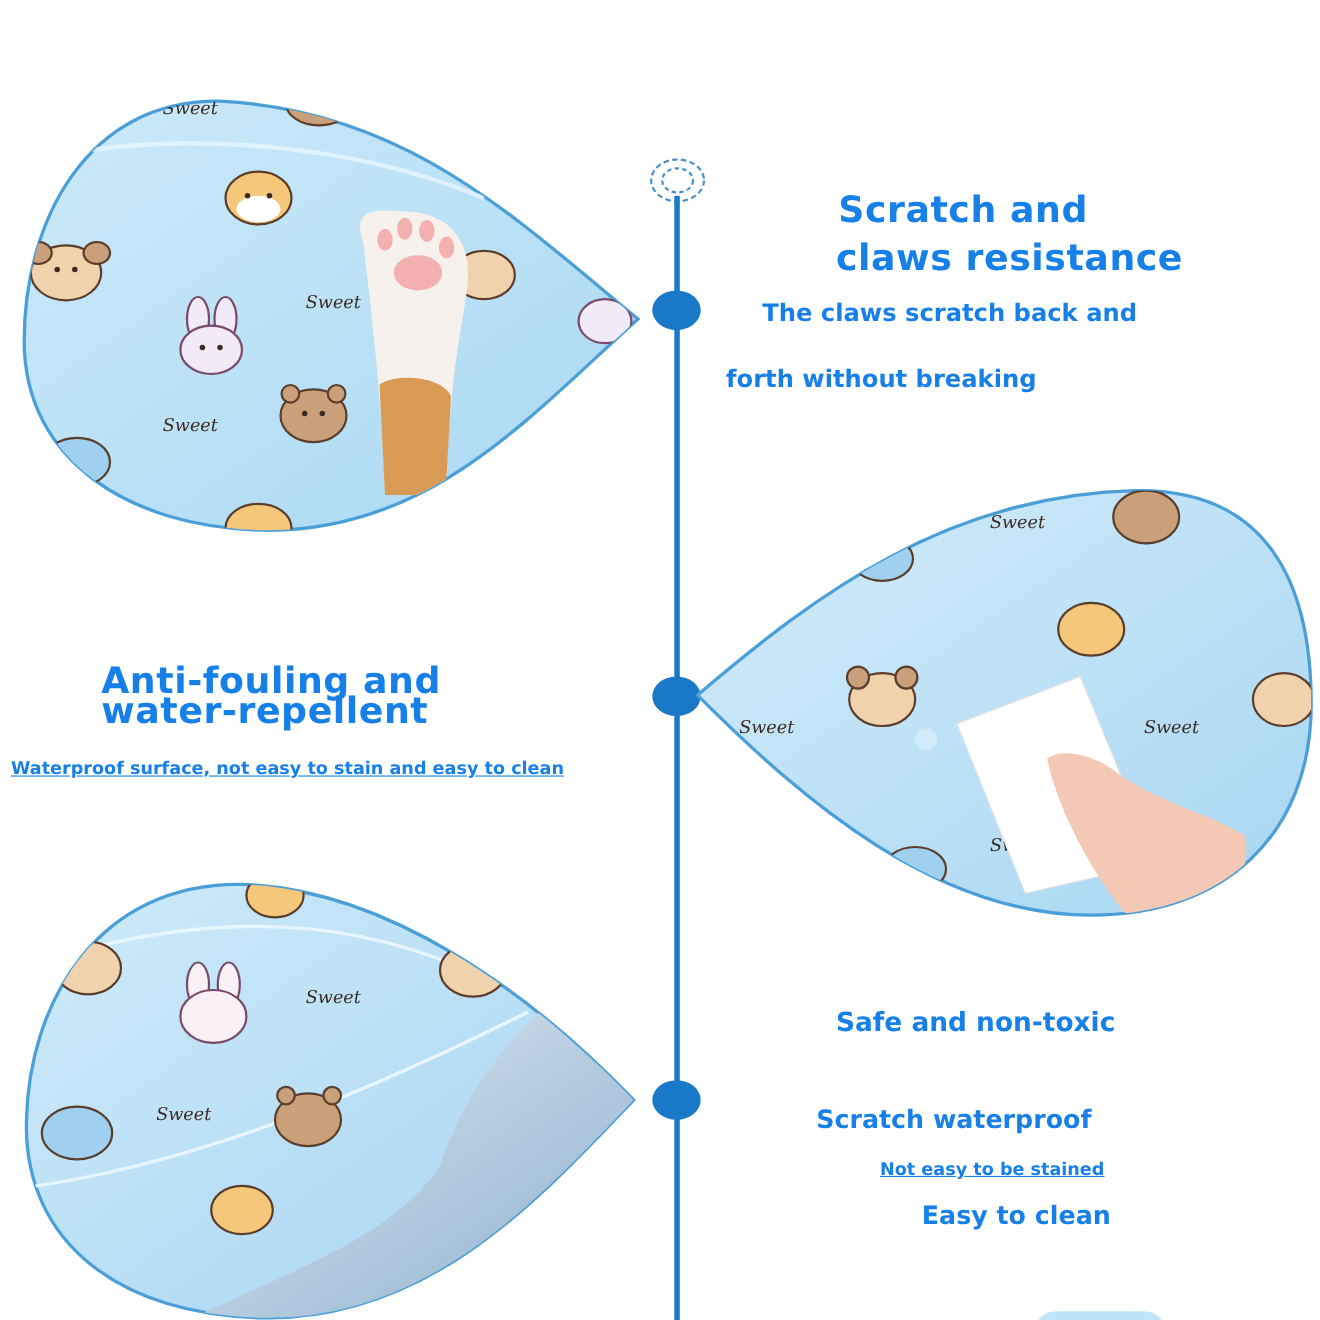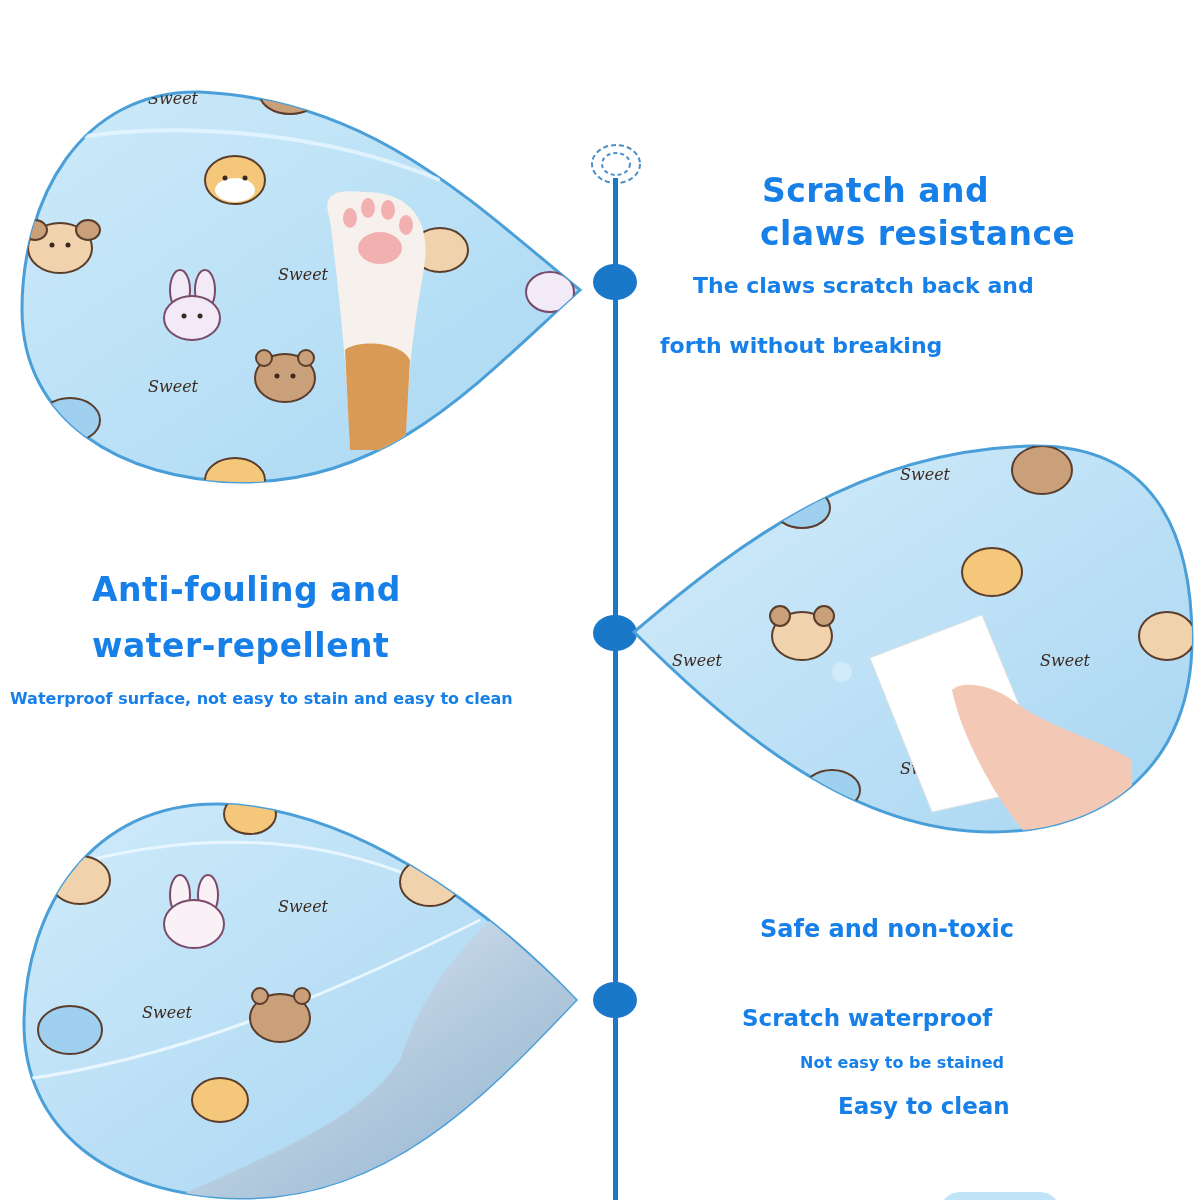--- a/index.html
+++ b/index.html
@@ -1,21 +1,21 @@
 <!DOCTYPE html>
 <html><head>
 <meta charset="utf-8">
 <style>
   html, body { margin:0; padding:0; background:#ffffff; }
   body { width:1200px; height:1200px; position:relative; overflow:hidden; font-family:"DejaVu Sans", sans-serif; }
   .abs { position:absolute; }
   .txt { color:#1680e8; font-weight:bold; white-space:nowrap; }
   .h1 { font-size:33px; line-height:42px; letter-spacing:0.5px; }
   .h2 { font-size:22px; line-height:28px; }
-  .h3 { font-size:16px; line-height:22px; }
+  .h3 { font-size:16px; line-height:22px;text-decoration:underline; }
   .timeline-line { left:613px; width:5px; top:178px; height:1022px; background:#1a78c8; }
   .dot { width:44px; height:36px; border-radius:50%; background:#1a78c8; }
   .drop svg { display:block; }
   .sweet { font-family:"DejaVu Serif", serif; font-style:italic; fill:#3b2a22; font-size:16px; }
 </style>
 </head>
 <body>
 
 <div class="abs" style="left:0;top:0;width:1200px;height:1200px;">
   <svg class="abs" style="left:588px;top:142px;" width="56" height="46" viewBox="0 0 56 46">
@@ -99,21 +99,21 @@
       </g>
     </g>
   </svg>
 </div>
 
 <div class="abs txt h1" style="left:762px;top:170px;">Scratch and</div>
 <div class="abs txt h1" style="left:760px;top:213px;">claws resistance</div>
 <div class="abs txt h2" style="left:693px;top:272px;">The claws scratch back and</div>
 <div class="abs txt h2" style="left:660px;top:300px;margin-top:32px;">forth without breaking</div>
 
-<div class="abs txt h1" style="left:92px;top:569px;">Anti-fouling and</div>
+<div class="abs txt h1" style="left:92px;top:598px;">Anti-fouling and</div>
 <div class="abs txt h1" style="left:92px;top:625px;">water-repellent</div>
 <div class="abs txt h3" style="left:10px;top:688px;font-size:16px;">Waterproof surface, not easy to stain and easy to clean</div>
 
 <div class="abs drop" style="left:632px;top:440px;">
   <svg width="568" height="400" viewBox="0 0 568 400">
     <defs>
       <linearGradient id="g2" x1="0" y1="0" x2="1" y2="1">
         <stop offset="0" stop-color="#d3ecfa"></stop>
         <stop offset="1" stop-color="#a8d6f2"></stop>
       </linearGradient>

